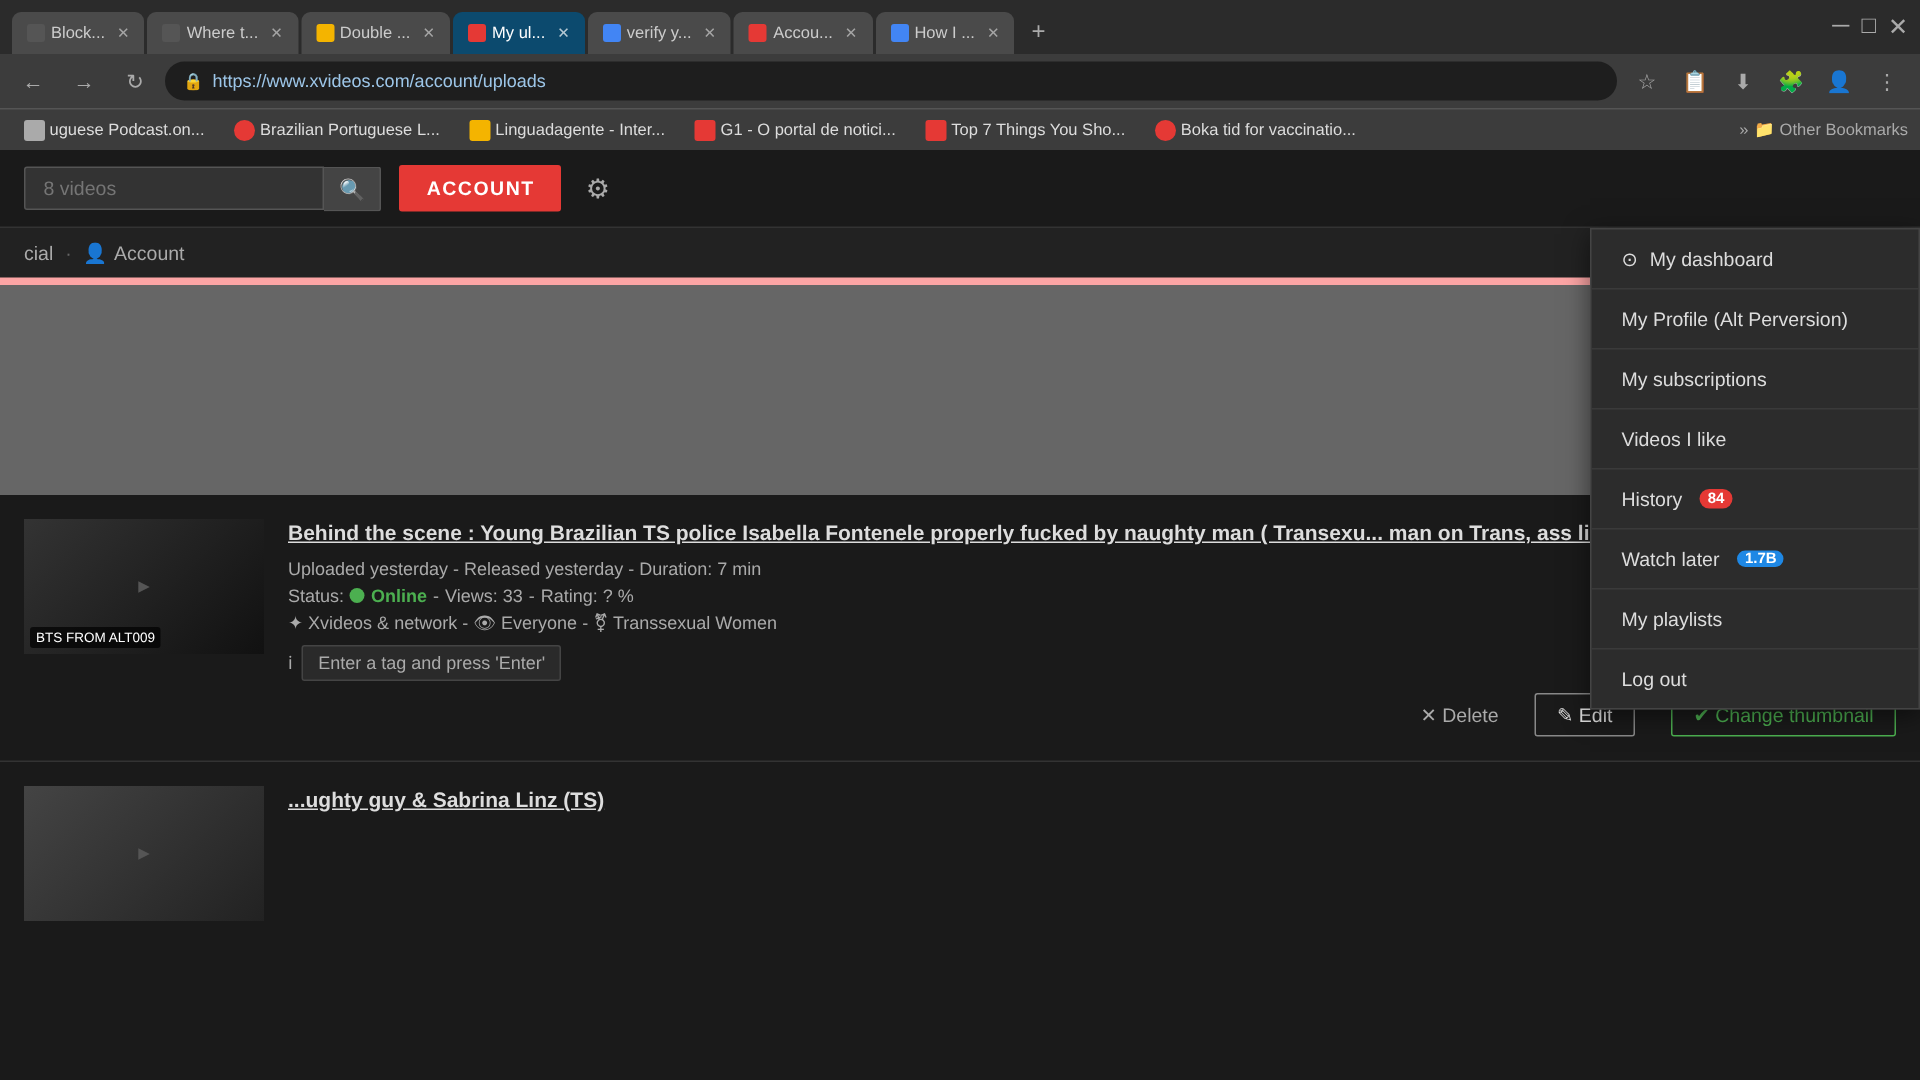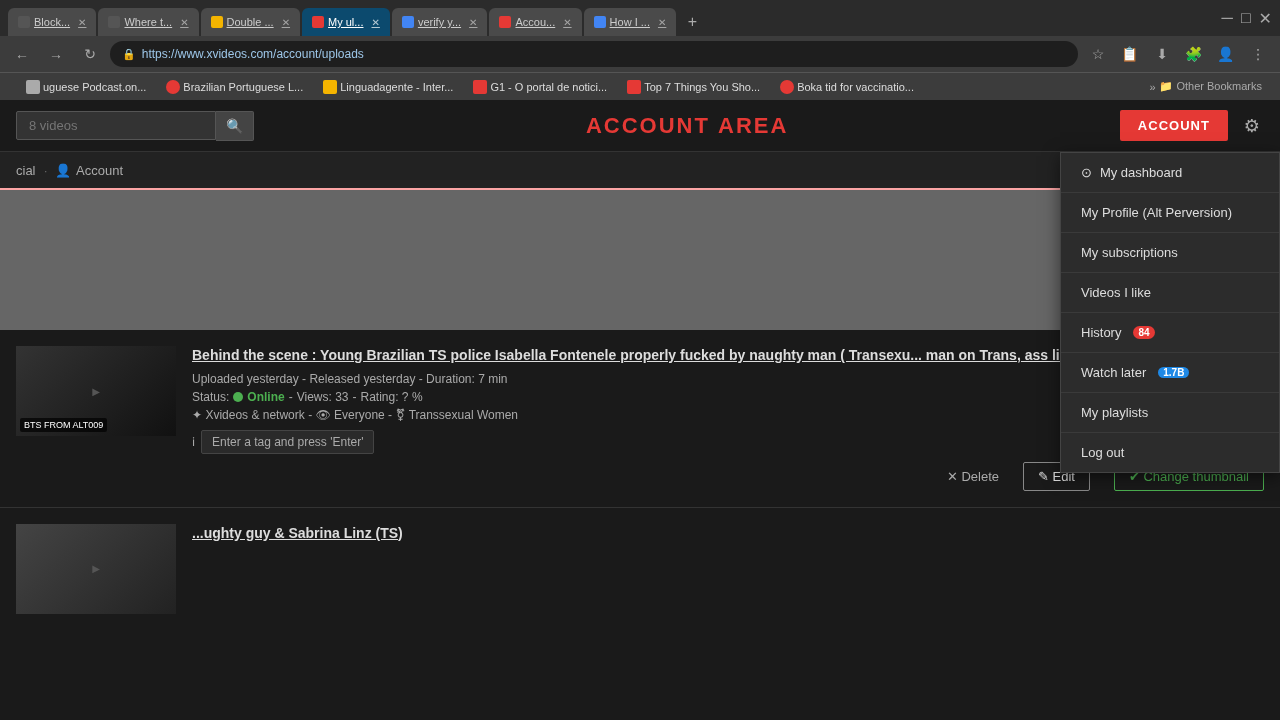--- a/index.html
+++ b/index.html
@@ -40,21 +40,20 @@
       align-items: center;
       padding: 0 10px;
       font-size: 11px;
       color: #ccc;
       gap: 4px;
       min-width: 80px;
       max-width: 150px;
       overflow: hidden;
       white-space: nowrap;
       text-overflow: ellipsis;
-      text-decoration: underline;
     }
     .browser-tab.active {
       background: #0c4a6e;
       color: #fff;
     }
     .tab-close {
       font-size: 10px;
       margin-left: 4px;
       opacity: 0.7;
     }
@@ -126,21 +125,21 @@
       color: #aaa;
       font-size: 14px;
       cursor: pointer;
     }
 
     .bookmarks-bar {
       background: #3c3c3c;
       height: 28px;
       display: flex;
       align-items: center;
-      padding: 0 18px;
+      padding: 0 8px;
       gap: 4px;
       border-top: 1px solid #555;
       overflow: hidden;
     }
     .bookmark-item {
       display: flex;
       align-items: center;
       gap: 3px;
       padding: 2px 8px;
       border-radius: 4px;
@@ -243,21 +242,21 @@
     
     .breadcrumb-bar {
       background: #222;
       height: 38px;
       display: flex;
       align-items: center;
       padding: 0 16px;
       gap: 8px;
       font-size: 13px;
       color: #aaa;
-      border-bottom: 2px solid #fca5a5;
+      border-bottom: 5px solid #fca5a5;
     }
     .breadcrumb-link {
       color: #aaa;
       text-decoration: none;
       cursor: pointer;
     }
     .breadcrumb-separator { color: #666; }
 
     
     .banner-area {
@@ -572,23 +571,20 @@
     </div>
   </div>
 </div>
 
 <div class="page-content site-wrapper">
 
   <div class="site-header">
     <div class="search-form">
       <input class="search-input" type="text" placeholder="8 videos" style="">
       <button class="search-btn">🔍</button>
-    </div>
-    <div class="site-header-title">
-      <span>ACCOUNT</span>&nbsp;<span style="color:#e53935;">AREA</span>
     </div>
     <button class="account-btn">ACCOUNT</button>
     <button class="settings-icon-btn">⚙</button>
   </div>
 
   <div class="breadcrumb-bar">
     <span class="breadcrumb-link">cial</span>
     <span class="breadcrumb-separator">·</span>
     <span style="display:flex;align-items:center;gap:4px;">
       <span>👤</span>

